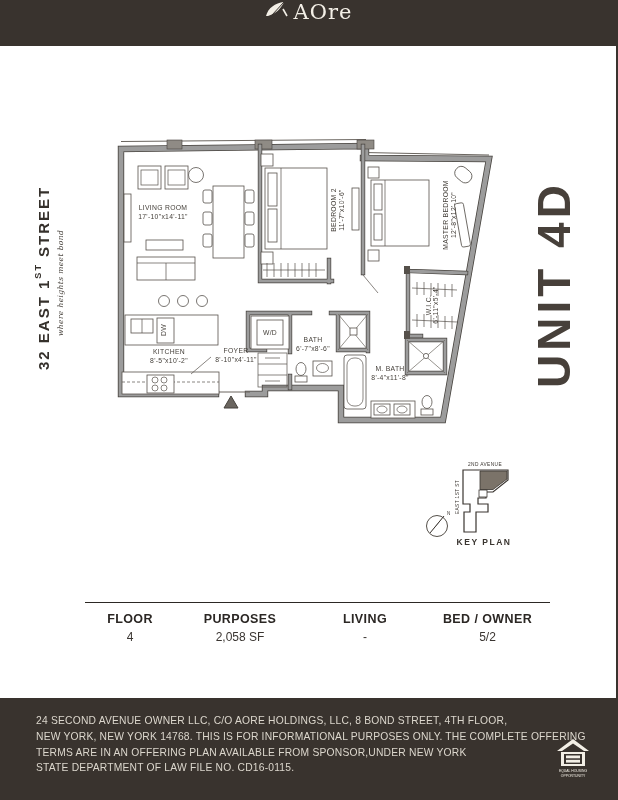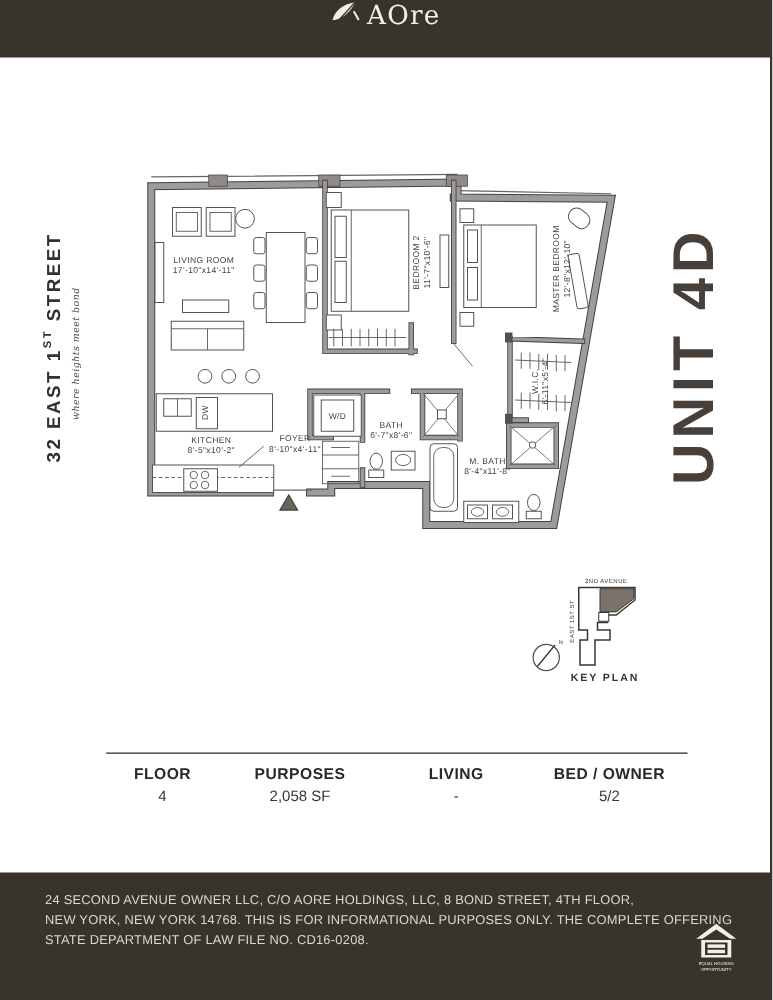--- a/index.html
+++ b/index.html
@@ -260,21 +260,22 @@
     <div class="stat">
       <div class="lbl">BED / OWNER</div>
       <div class="val">5/2</div>
     </div>
   </div>
 
   <div class="footer">
     <div class="footer-text">
       <div>24 SECOND AVENUE OWNER LLC, C/O AORE HOLDINGS, LLC, 8 BOND STREET, 4TH FLOOR,</div>
       <div>NEW YORK, NEW YORK 14768. THIS IS FOR INFORMATIONAL PURPOSES ONLY. THE COMPLETE OFFERING</div>
-      <div>STATE DEPARTMENT OF LAW FILE NO. CD16-0208.</div>
+      <div>TERMS ARE IN AN OFFERING PLAN AVAILABLE FROM SPONSOR,UNDER NEW YORK</div>
+      <div>STATE DEPARTMENT OF LAW FILE NO. CD16-0115.</div>
     </div>
     <svg class="eho" width="34" height="42" viewBox="0 0 34 42">
       <path d="M17,1 L33,13 L28,13 L17,5.5 L6,13 L1,13 Z" fill="#f3efe6"></path>
       <rect x="5" y="14" width="24" height="14" fill="#f3efe6"></rect>
       <rect x="8" y="16" width="18" height="10" fill="#39332e"></rect>
       <rect x="10" y="17.5" width="14" height="2.8" fill="#f3efe6"></rect>
       <rect x="10" y="21.8" width="14" height="2.8" fill="#f3efe6"></rect>
       <text x="17" y="34" text-anchor="middle" font-size="3.4" fill="#f3efe6" font-family="Liberation Sans, sans-serif">EQUAL HOUSING</text>
       <text x="17" y="38.5" text-anchor="middle" font-size="3.4" fill="#f3efe6" font-family="Liberation Sans, sans-serif">OPPORTUNITY</text>
     </svg>

